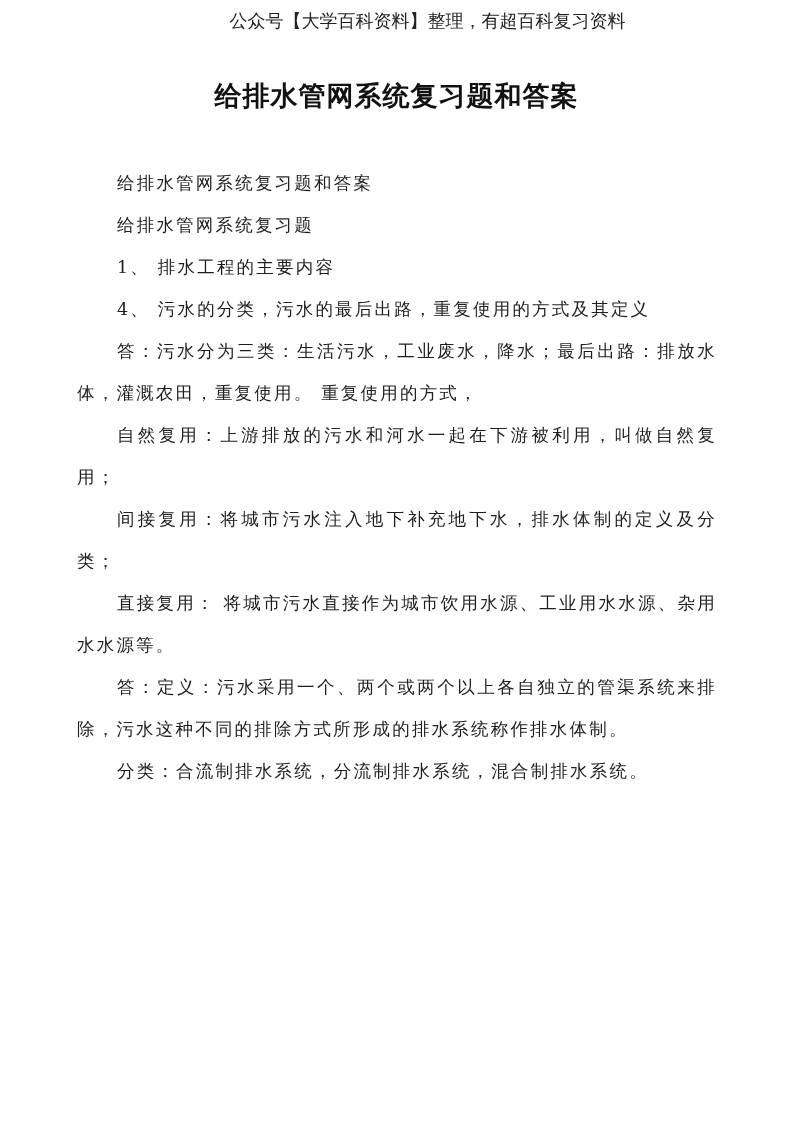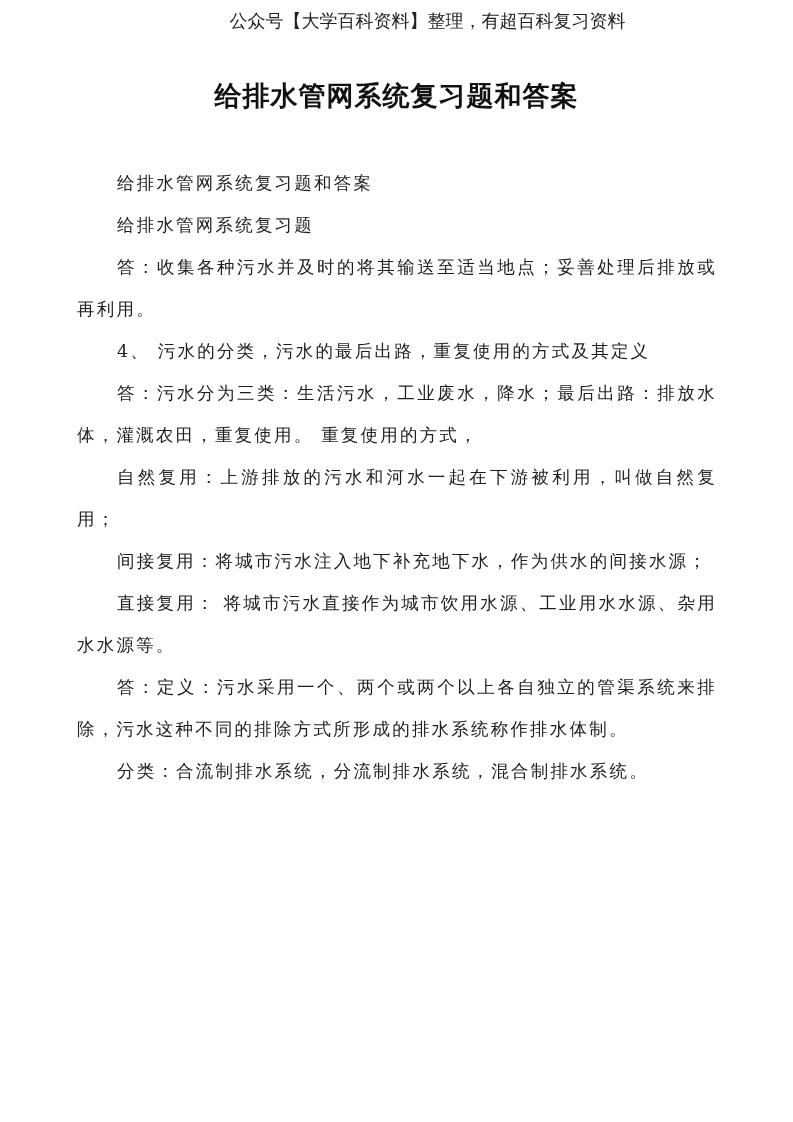--- a/index.html
+++ b/index.html
@@ -60,21 +60,21 @@
 </head>
 <body>
 
 <div class="header-note">公众号【大学百科资料】整理，有超百科复习资料</div>
 
 <h1 class="doc-title" style="margin:0;">给排水管网系统复习题和答案</h1>
 
 <div class="body-text">
   <p class="p">给排水管网系统复习题和答案</p>
   <p class="p">给排水管网系统复习题</p>
-  <p class="p">答：收集各种污水并及时的将其输送至适当地点；妥善处理后排放或再利用。</p>
+  <p class="p">1、 排水工程的主要内容</p>
   <p class="p">4、 污水的分类，污水的最后出路，重复使用的方式及其定义</p>
   <p class="p">答：污水分为三类：生活污水，工业废水，降水；最后出路：排放水体，灌溉农田，重复使用。 重复使用的方式，</p>
   <p class="p">自然复用：上游排放的污水和河水一起在下游被利用，叫做自然复用；</p>
-  <p class="p">间接复用：将城市污水注入地下补充地下水，作为供水的间接水源；</p>
+  <p class="p">间接复用：将城市污水注入地下补充地下水，排水体制的定义及分类；</p>
   <p class="p">直接复用： 将城市污水直接作为城市饮用水源、工业用水水源、杂用水水源等。</p>
   <p class="p">答：定义：污水采用一个、两个或两个以上各自独立的管渠系统来排除，污水这种不同的排除方式所形成的排水系统称作排水体制。</p>
   <p class="p">分类：合流制排水系统，分流制排水系统，混合制排水系统。</p>
 </div>
 
 </body></html>

